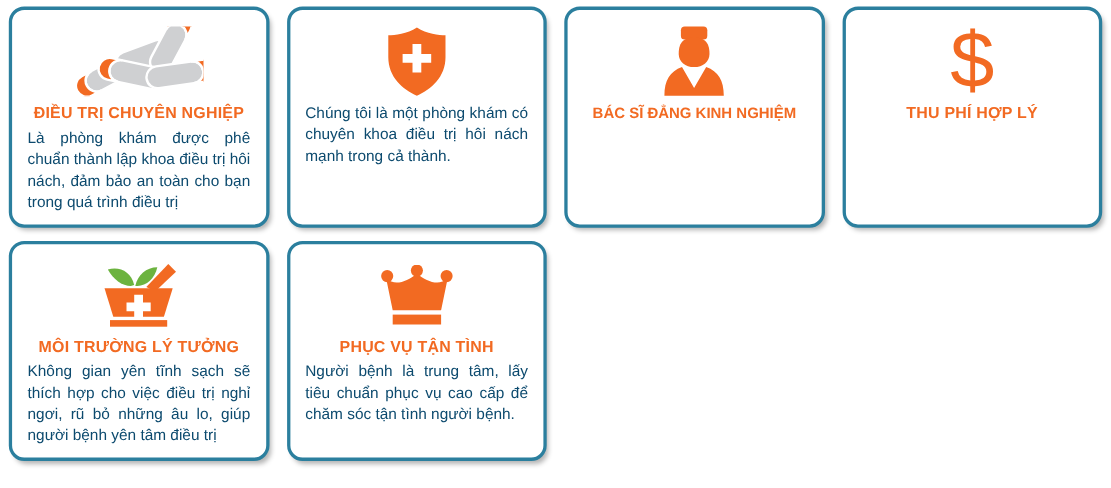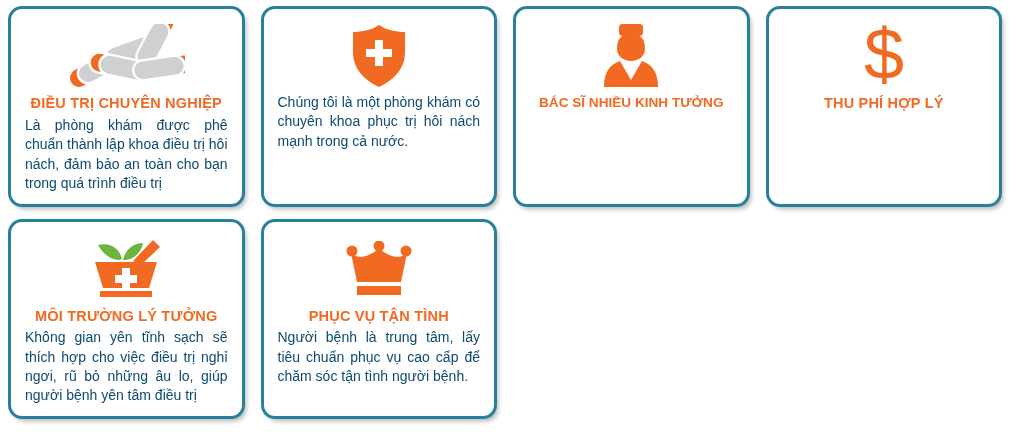--- a/index.html
+++ b/index.html
@@ -106,32 +106,32 @@
     <div class="card-body">Là phòng khám được phê chuẩn thành lập khoa điều trị hôi nách, đảm bảo an toàn cho bạn trong quá trình điều trị</div>
   </div>
 
   <div class="card">
     <div class="icon-wrap">
       <svg width="58" height="64" viewBox="0 0 58 64">
         <path d="M29 1 C20 7 9 8 3 8 L3 28 C3 46 16 57 29 63 C42 57 55 46 55 28 L55 8 C49 8 38 7 29 1 Z" fill="#f26a22"></path>
         <path d="M25 16 h8 v9 h9 v8 h-9 v9 h-8 v-9 h-9 v-8 h9 z" fill="#ffffff"></path>
       </svg>
     </div>
-    <div class="card-body">Chúng tôi là một phòng khám có chuyên khoa phục trị hôi nách mạnh trong cả nước.</div>
+    <div class="card-body">Chúng tôi là một phòng khám có chuyên khoa điều trị hôi nách mạnh trong cả thành.</div>
   </div>
 
   <div class="card">
     <div class="icon-wrap">
       <svg width="58" height="66" viewBox="0 0 58 66">
         <rect x="17" y="1" width="24" height="12" rx="3.5" fill="#f26a22"></rect>
         <path d="M15 26 C15 14 21 11 29 11 C37 11 43 14 43 26 C43 33 37 38 29 38 C21 38 15 33 15 26 Z" fill="#f26a22"></path>
         <path d="M18 38 C7 42 2 50 2 64 L56 64 C56 50 51 42 40 38 L29 57 Z" fill="#f26a22"></path>
       </svg>
     </div>
-    <div class="card-title tight">BÁC SĨ NHIỀU KINH TƯỞNG</div>
+    <div class="card-title tight">BÁC SĨ ĐẲNG KINH NGHIỆM</div>
   </div>
 
 
   <div class="card">
     <div class="icon-wrap">
       <svg width="52" height="70" viewBox="0 0 52 70">
         <text x="26" y="58" text-anchor="middle" font-family="'Liberation Sans', sans-serif" font-size="72" fill="#f26a22">$</text>
       </svg>
     </div>
     <div class="card-title">THU PHÍ HỢP LÝ</div>

